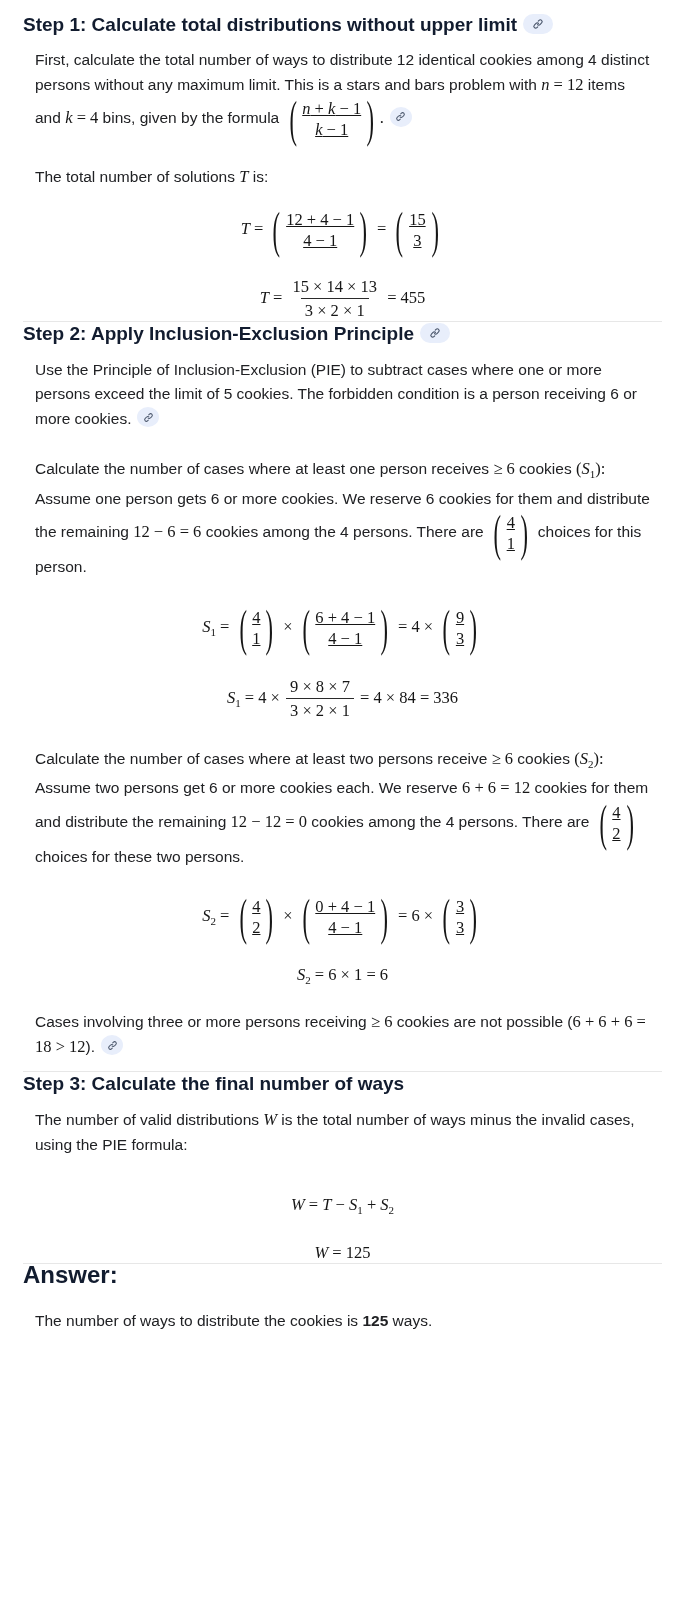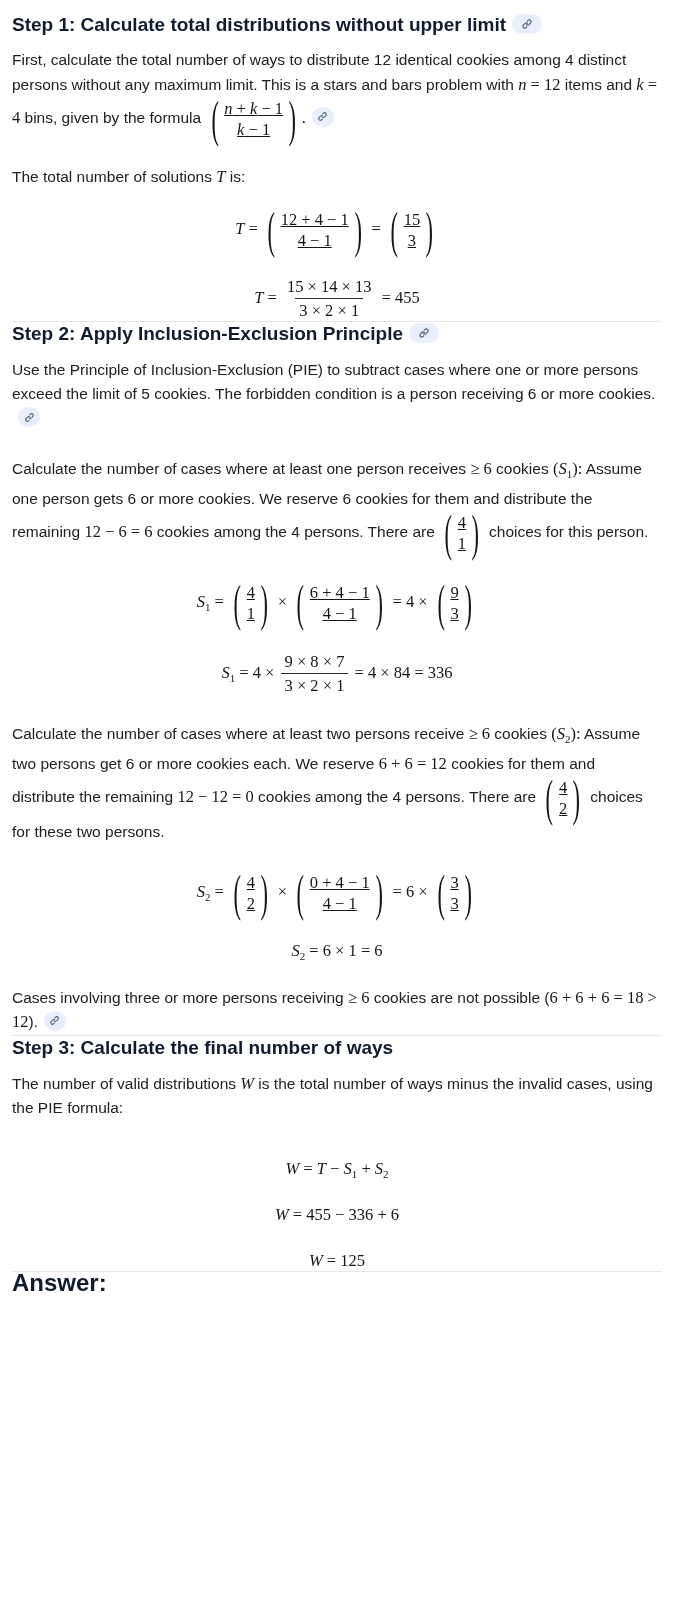--- a/index.html
+++ b/index.html
@@ -1,20 +1,20 @@
 <!DOCTYPE html>
 <html><head>
 <meta charset="utf-8">
 <style>
   html,body{margin:0;padding:0;background:#ffffff;}
   body{width:679px;height:1600px;overflow:hidden;font-family:"Liberation Sans",sans-serif;color:#202124;}
-  .container{padding:13px 17px 0 12px;}
+  .container{padding:13px 17px 0 23px;}
   h2.step{font-size:19px;line-height:24px;font-weight:700;color:#121c2f;margin:0;font-family:"Liberation Sans",sans-serif;}
   h2.answer-h{font-size:24px;line-height:22px;font-weight:700;color:#121c2f;margin:0;}
-  p{font-size:15.5px;line-height:24.5px;margin:0;color:#202124;}
+  p{font-size:15.5px;line-height:24.5px;margin:12px;color:#202124;}
   .m{font-family:"Liberation Serif",serif;font-size:16.5px;color:#161616;}
   .mv{font-family:"Liberation Serif",serif;font-style:italic;font-size:16.5px;color:#161616;}
   sub.msub{font-family:"Liberation Serif",serif;font-style:normal;font-size:11px;color:#161616;}
   b.ansval{font-weight:700;}
   
   .chip{display:inline-flex;align-items:center;justify-content:center;height:20px;width:30px;background:#e8eefb;border-radius:11px;vertical-align:1px;margin-left:6px;cursor:pointer;}
   .chip.small{width:22px;border-radius:50%;}
   .licon{display:block;}
   
   hr.div{border:none;border-top:1.5px solid #e7e7e7;margin:0;}
@@ -202,24 +202,24 @@
     <hr class="div hr2">
   </section>
 
   <section>
     <h2 class="step h-s3"><span>Step 3: Calculate the final number of ways</span></h2>
 
     <p class="p-w"><span>The number of valid distributions </span><span class="mv">W</span><span> is the total number of ways minus the invalid cases, using the PIE formula:</span></p>
 
     <div class="formula f-w1"><span class="mv">W</span><span class="m"> = </span><span class="mv">T</span><span class="m"> − </span><span class="mv">S</span><sub class="msub">1</sub><span class="m"> + </span><span class="mv">S</span><sub class="msub">2</sub></div>
 
-    <div class="formula f-w2"><span class="mv">W</span><span class="m"> = 455 − 336 + 6</span></div>
 
     <div class="formula f-w3"><span class="mv">W</span><span class="m"> = 125</span></div>
 
     <hr class="div hr3">
   </section>
 
   <section>
     <h2 class="answer-h h-ans">Answer:</h2>
+    <p class="p-answer"><span>The number of ways to distribute the cookies is </span><b class="ansval">125</b><span> ways.</span></p>
   </section>
 
 </div>
 
 </body></html>

